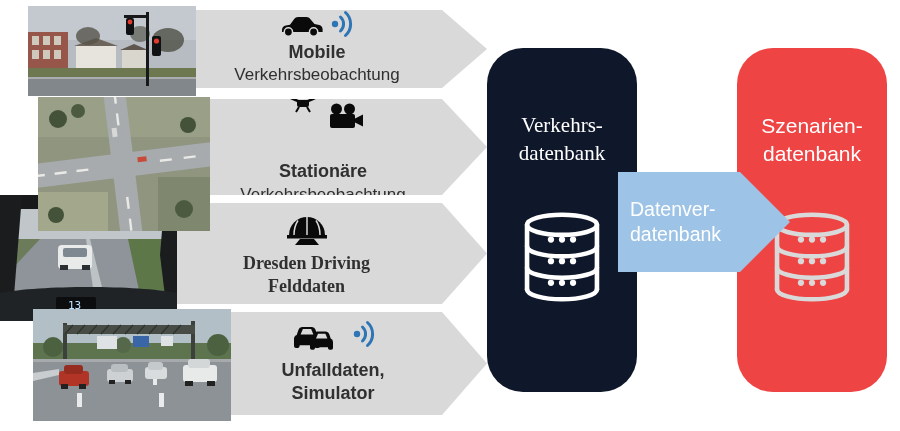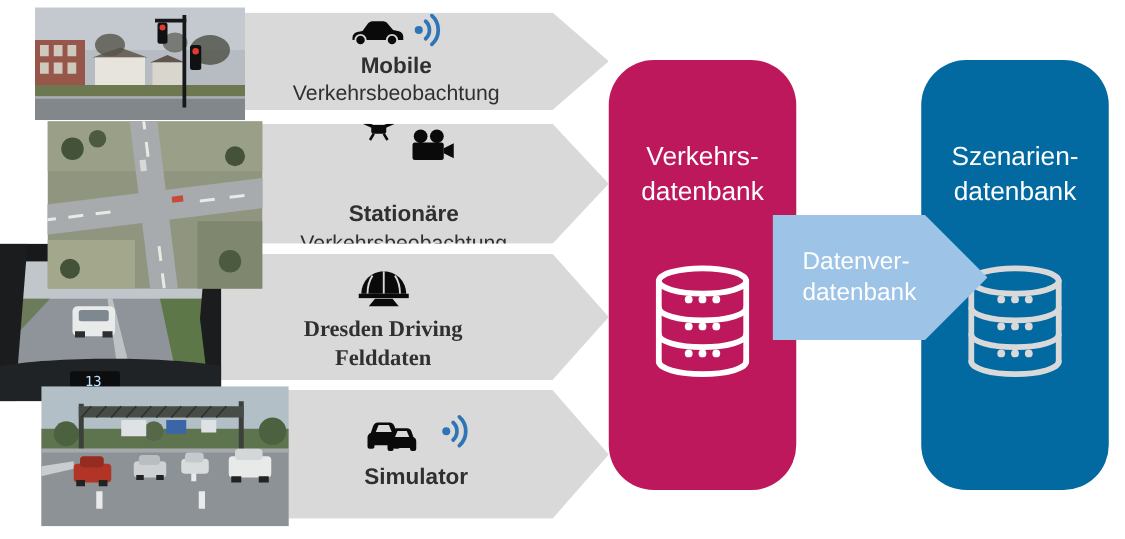--- a/index.html
+++ b/index.html
@@ -28,31 +28,31 @@
   .cam-offset{margin-top:15px;margin-left:-3px;}
   .sig-raise{margin-top:-2px;}
   .src-label{text-align:center;color:#303030;}
   .line{font-size:17px;line-height:1.3;text-align:center;}
   .bold{font-weight:700;font-size:18px;}
   
   .db-box{
     position:absolute;width:150px;height:344px;border-radius:36px;z-index:1;
     display:flex;flex-direction:column;align-items:center;color:#ffffff;
   }
-  .db-traffic{left:487px;top:48px;background:#be185d;}
-  .db-scenario{left:737px;top:48px;background:#0369a1;}
+  .db-traffic{left:487px;top:48px;background:#0f172a;font-family:Liberation Serif, serif;}
+  .db-scenario{left:737px;top:48px;background:#ef4444;}
   .db-title{margin-top:64px;text-align:center;font-size:21px;line-height:1.32;}
   .db-icon-wrap{margin-top:42px;}
   
   .process-arrow{
     position:absolute;left:618px;top:172px;width:172px;height:100px;z-index:3;
     background:#9dc3e6;
     clip-path:polygon(0 0, calc(100% - 50px) 0, 100% 50%, calc(100% - 50px) 100%, 0 100%);
     display:flex;flex-direction:column;justify-content:center;
-    padding-left:24px;box-sizing:border-box;
+    padding-left:12px;box-sizing:border-box;
     color:#ffffff;font-size:19.5px;line-height:1.28;
   }
 </style>
 </head>
 <body>
 
 <div class="canvas">
 
   <svg class="photo p1" width="168" height="90" viewBox="0 0 168 90">
     <rect width="168" height="90" fill="#b6bcc2"></rect>
@@ -237,20 +237,21 @@
           <path d="M8 10.5 l2-4.8 h7.4 l2 4.8 z" fill="#d9d9d9"></path>
         </g>
       </svg>
       <svg class="sig-raise" width="26" height="28" viewBox="0 0 26 28">
         <circle cx="5" cy="14" r="3.2" fill="#2e75b6"></circle>
         <path d="M10.5 7 a9.5 9.5 0 0 1 0 14" stroke="#2e75b6" stroke-width="3" fill="none" stroke-linecap="round"></path>
         <path d="M15.5 2.5 a15.5 15.5 0 0 1 0 23" stroke="#2e75b6" stroke-width="3" fill="none" stroke-linecap="round"></path>
       </svg>
     </div>
     <div class="src-label">
+      <div class="line bold">Unfalldaten,</div>
       <div class="line bold">Simulator</div>
     </div>
   </div>
 
   <div class="db-box db-traffic">
     <div class="db-title">
       <div>Verkehrs-</div>
       <div>datenbank</div>
     </div>
     <div class="db-icon-wrap">

